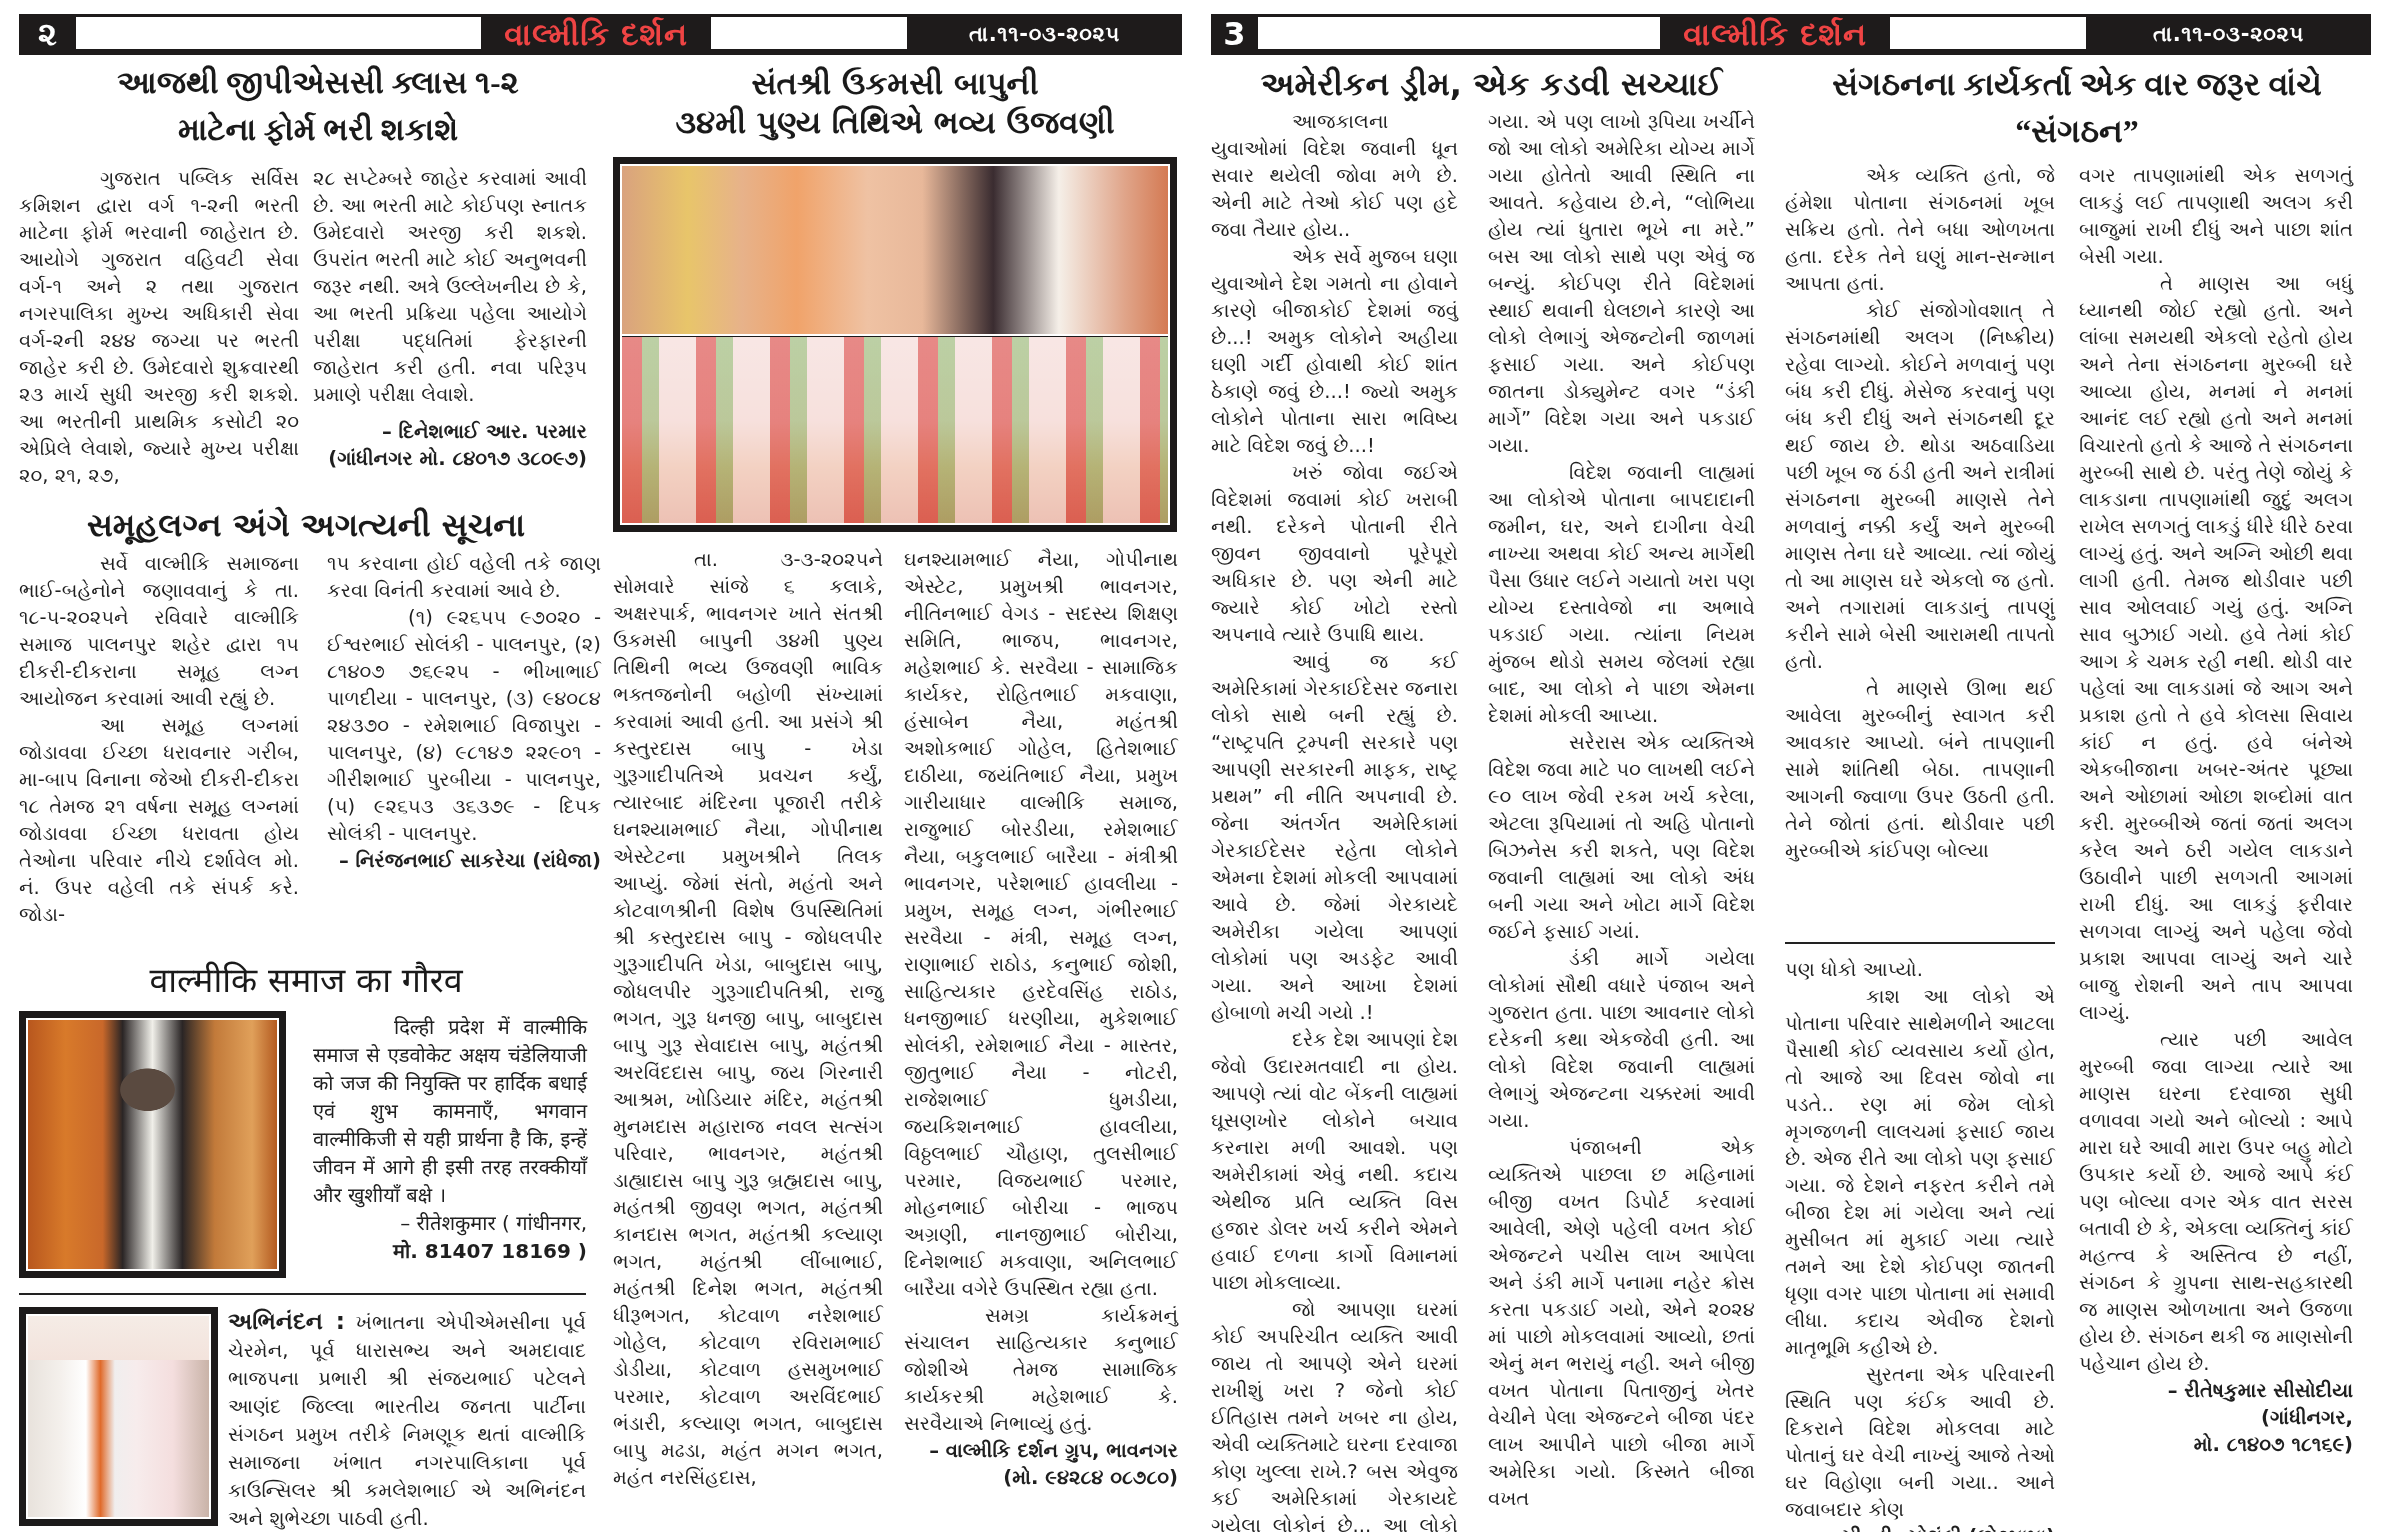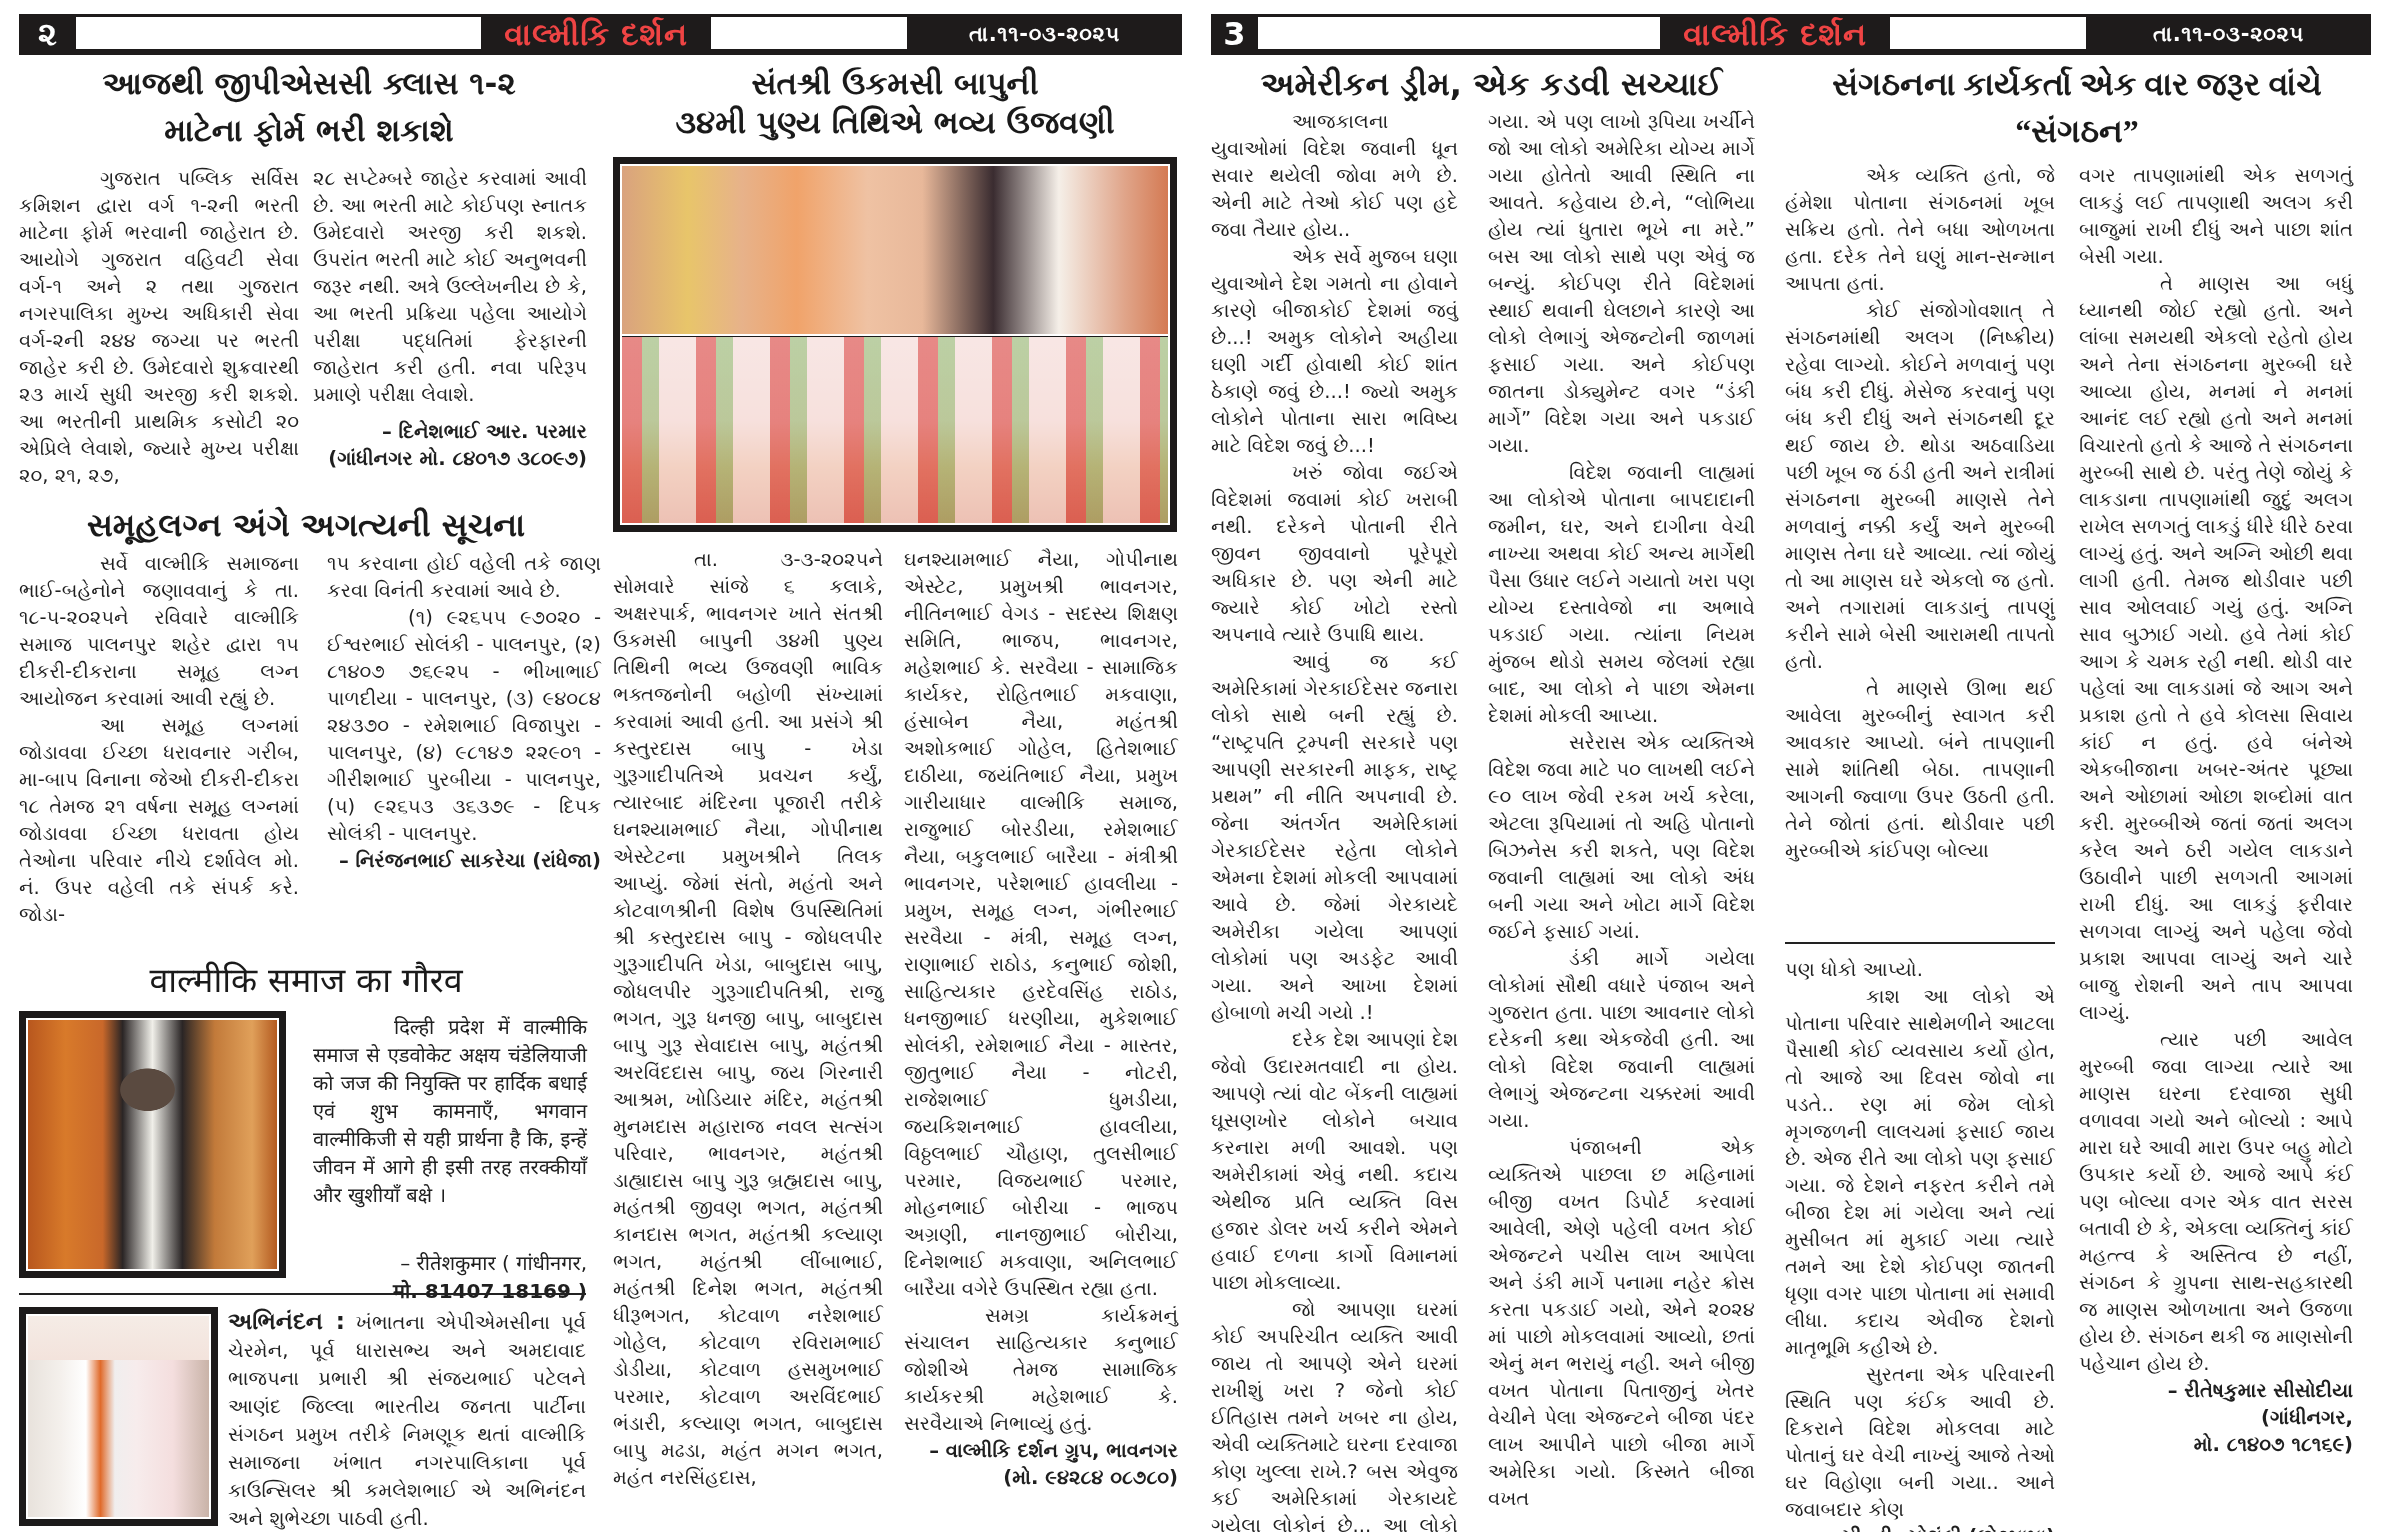--- a/index.html
+++ b/index.html
@@ -57,21 +57,21 @@
 
 <div class="page left">
   <div class="masthead">
     <div class="pno">૨</div>
     <div class="blank b1"></div>
     <div class="mid">વાલ્મીકિ દર્શન</div>
     <div class="blank b2"></div>
     <div class="date">તા.૧૧-૦૩-૨૦૨૫</div>
   </div>
 
-  <div class="headline" style="left:3px;top:64px;width:574px;font-size:31px;">
+  <div class="headline" style="left:12px;top:64px;width:574px;font-size:31px;font-family:Liberation Serif, serif;">
     <div>આજથી જીપીએસસી ક્લાસ ૧-૨</div>
     <div style="margin-top:8px;">માટેના ફોર્મ ભરી શકાશે</div>
   </div>
   <div class="col" style="left:0;top:165px;width:280px;">
     <p>ગુજરાત પબ્લિક સર્વિસ કમિશન દ્વારા વર્ગ ૧-૨ની ભરતી માટેના ફોર્મ ભરવાની જાહેરાત છે. આયોગે ગુજરાત વહિવટી સેવા વર્ગ-૧ અને ૨ તથા ગુજરાત નગરપાલિકા મુખ્ય અધિકારી સેવા વર્ગ-૨ની ૨૪૪ જગ્યા પર ભરતી જાહેર કરી છે. ઉમેદવારો શુક્રવારથી ૨૩ માર્ચ સુધી અરજી કરી શકશે. આ ભરતીની પ્રાથમિક કસોટી ૨૦ એપ્રિલે લેવાશે, જ્યારે મુખ્ય પરીક્ષા ૨૦, ૨૧, ૨૭,</p>
   </div>
   <div class="col" style="left:294px;top:165px;width:274px;">
     <p class="noindent">૨૮ સપ્ટેમ્બરે જાહેર કરવામાં આવી છે. આ ભરતી માટે કોઈપણ સ્નાતક ઉમેદવારો અરજી કરી શકશે. ઉપરાંત ભરતી માટે કોઈ અનુભવની જરૂર નથી. અત્રે ઉલ્લેખનીય છે કે, આ ભરતી પ્રક્રિયા પહેલા આયોગે પરીક્ષા પદ્ધતિમાં ફેરફારની જાહેરાત કરી હતી. નવા પરિરૂપ પ્રમાણે પરીક્ષા લેવાશે.</p>
     <p class="byline" style="margin-top:9.5px;">– દિનેશભાઈ આર. પરમાર</p>
     <p class="byline">(ગાંધીનગર મો. ૮૪૦૧૭ ૩૮૦૯૭)</p>
@@ -89,21 +89,21 @@
   </div>
 
   <div class="headline" style="left:0;top:959px;width:574px;font-size:34px;font-weight:normal;">वाल्मीकि समाज का गौरव</div>
   <div class="photo-frame" style="left:0;top:1011px;width:267px;height:267px;">
     <div class="photo-inner">
         <div class="ph-judge"></div>
       </div>
   </div>
   <div class="col" style="left:294px;top:1013px;width:274px;font-size:20px;line-height:28px;">
     <p>दिल्ही प्रदेश में वाल्मीकि समाज से एडवोकेट अक्षय चंडेलियाजी को जज की नियुक्ति पर हार्दिक बधाई एवं शुभ कामनाएँ, भगवान वाल्मीकिजी से यही प्रार्थना है कि, इन्हें जीवन में आगे ही इसी तरह तरक्कीयाँ और खुशीयाँ बक्षे ।</p>
-    <p class="byline" style="font-weight:normal;margin-top:40px;">– रीतेशकुमार ( गांधीनगर,</p>
+    <p class="byline" style="font-weight:normal;">– रीतेशकुमार ( गांधीनगर,</p>
     <p class="byline" style="font-weight:bold;">मो. 81407 18169 )</p>
   </div>
   <div class="rule" style="left:0;top:1293px;width:567px;"></div>
 
   <div class="photo-frame" style="left:0;top:1307px;width:199px;height:219px;">
     <div class="photo-inner">
         <div class="ph-abhi"></div>
       </div>
   </div>
   <div class="col" style="left:209px;top:1307px;width:358px;font-size:19.6px;line-height:28px;">

